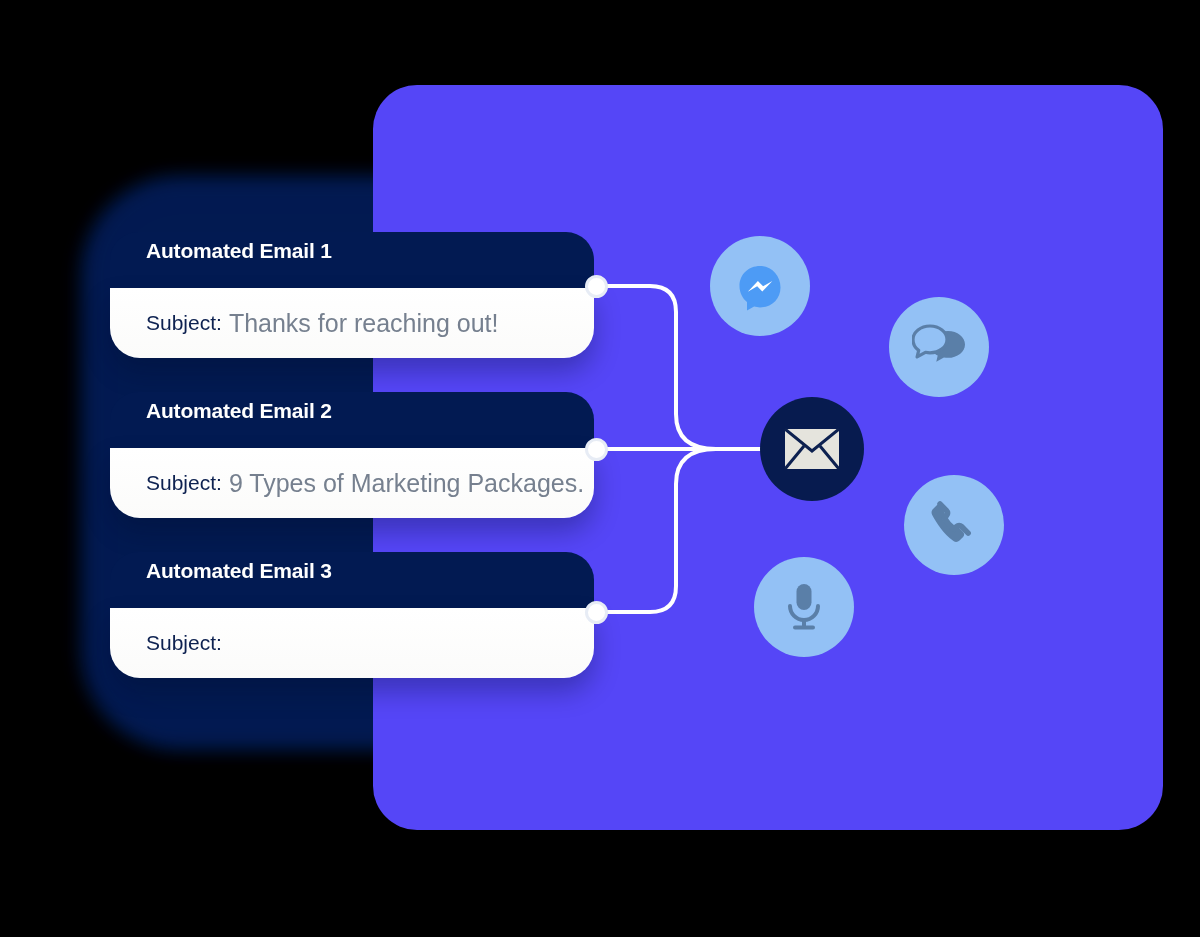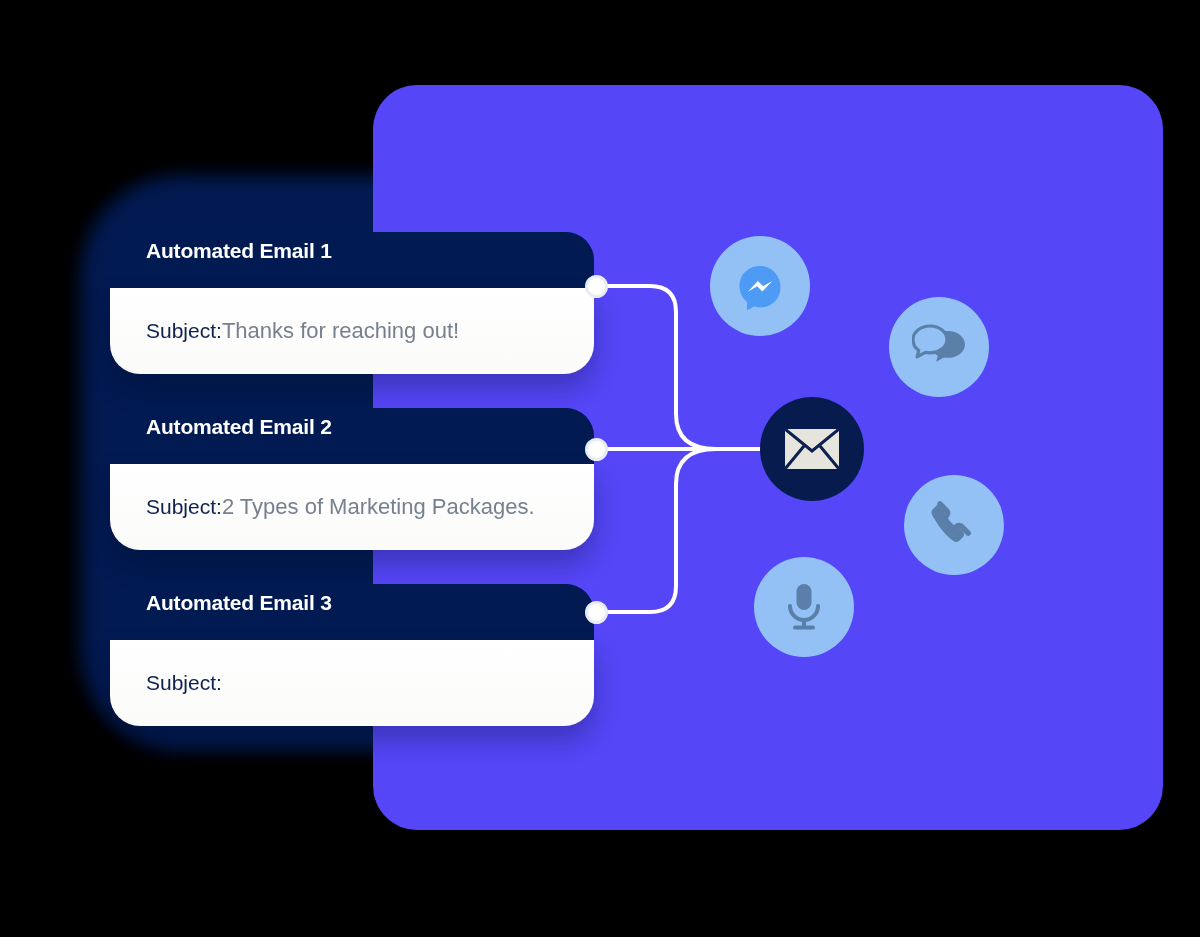--- a/index.html
+++ b/index.html
@@ -104,39 +104,40 @@
     padding: 0 0 18px 36px;
     box-sizing: border-box;
   }
   .email-card-title {
     color: #ffffff;
     font-size: 21px;
     font-weight: bold;
     letter-spacing: -0.2px;
   }
   .email-card-body {
-    height: 86px;
+    height: 70px;
     background: linear-gradient(180deg, #ffffff 0%, #fbfbfa 100%);
     border-radius: 0 0 30px 30px;
     display: flex;
     align-items: center;
     padding-left: 36px;
     box-sizing: border-box;
     box-shadow: 0 14px 26px rgba(2, 14, 45, 0.30);
   }
   .subject-label {
     color: #0d2150;
     font-size: 21px;
     font-weight: normal;
     white-space: nowrap;
   }
   .subject-value {
     color: #76808f;
-    font-size: 22px;
+    font-size: 25px;
     font-weight: normal;
+    margin-left: 7px;
     white-space: nowrap;
   }
 
   
   .node-dot {
     position: absolute;
     width: 23px;
     height: 23px;
     border-radius: 50%;
     background: #ffffff;
@@ -176,21 +177,21 @@
         <span class="subject-value">Thanks for reaching out!</span>
       </div>
     </div>
 
     <div class="email-card">
       <div class="email-card-header">
         <span class="email-card-title">Automated Email 2</span>
       </div>
       <div class="email-card-body">
         <span class="subject-label">Subject:</span>
-        <span class="subject-value">2 Types of Marketing Packages.</span>
+        <span class="subject-value">9 Types of Marketing Packages.</span>
       </div>
     </div>
 
     <div class="email-card">
       <div class="email-card-header">
         <span class="email-card-title">Automated Email 3</span>
       </div>
       <div class="email-card-body">
         <span class="subject-label">Subject:</span>
       </div>

